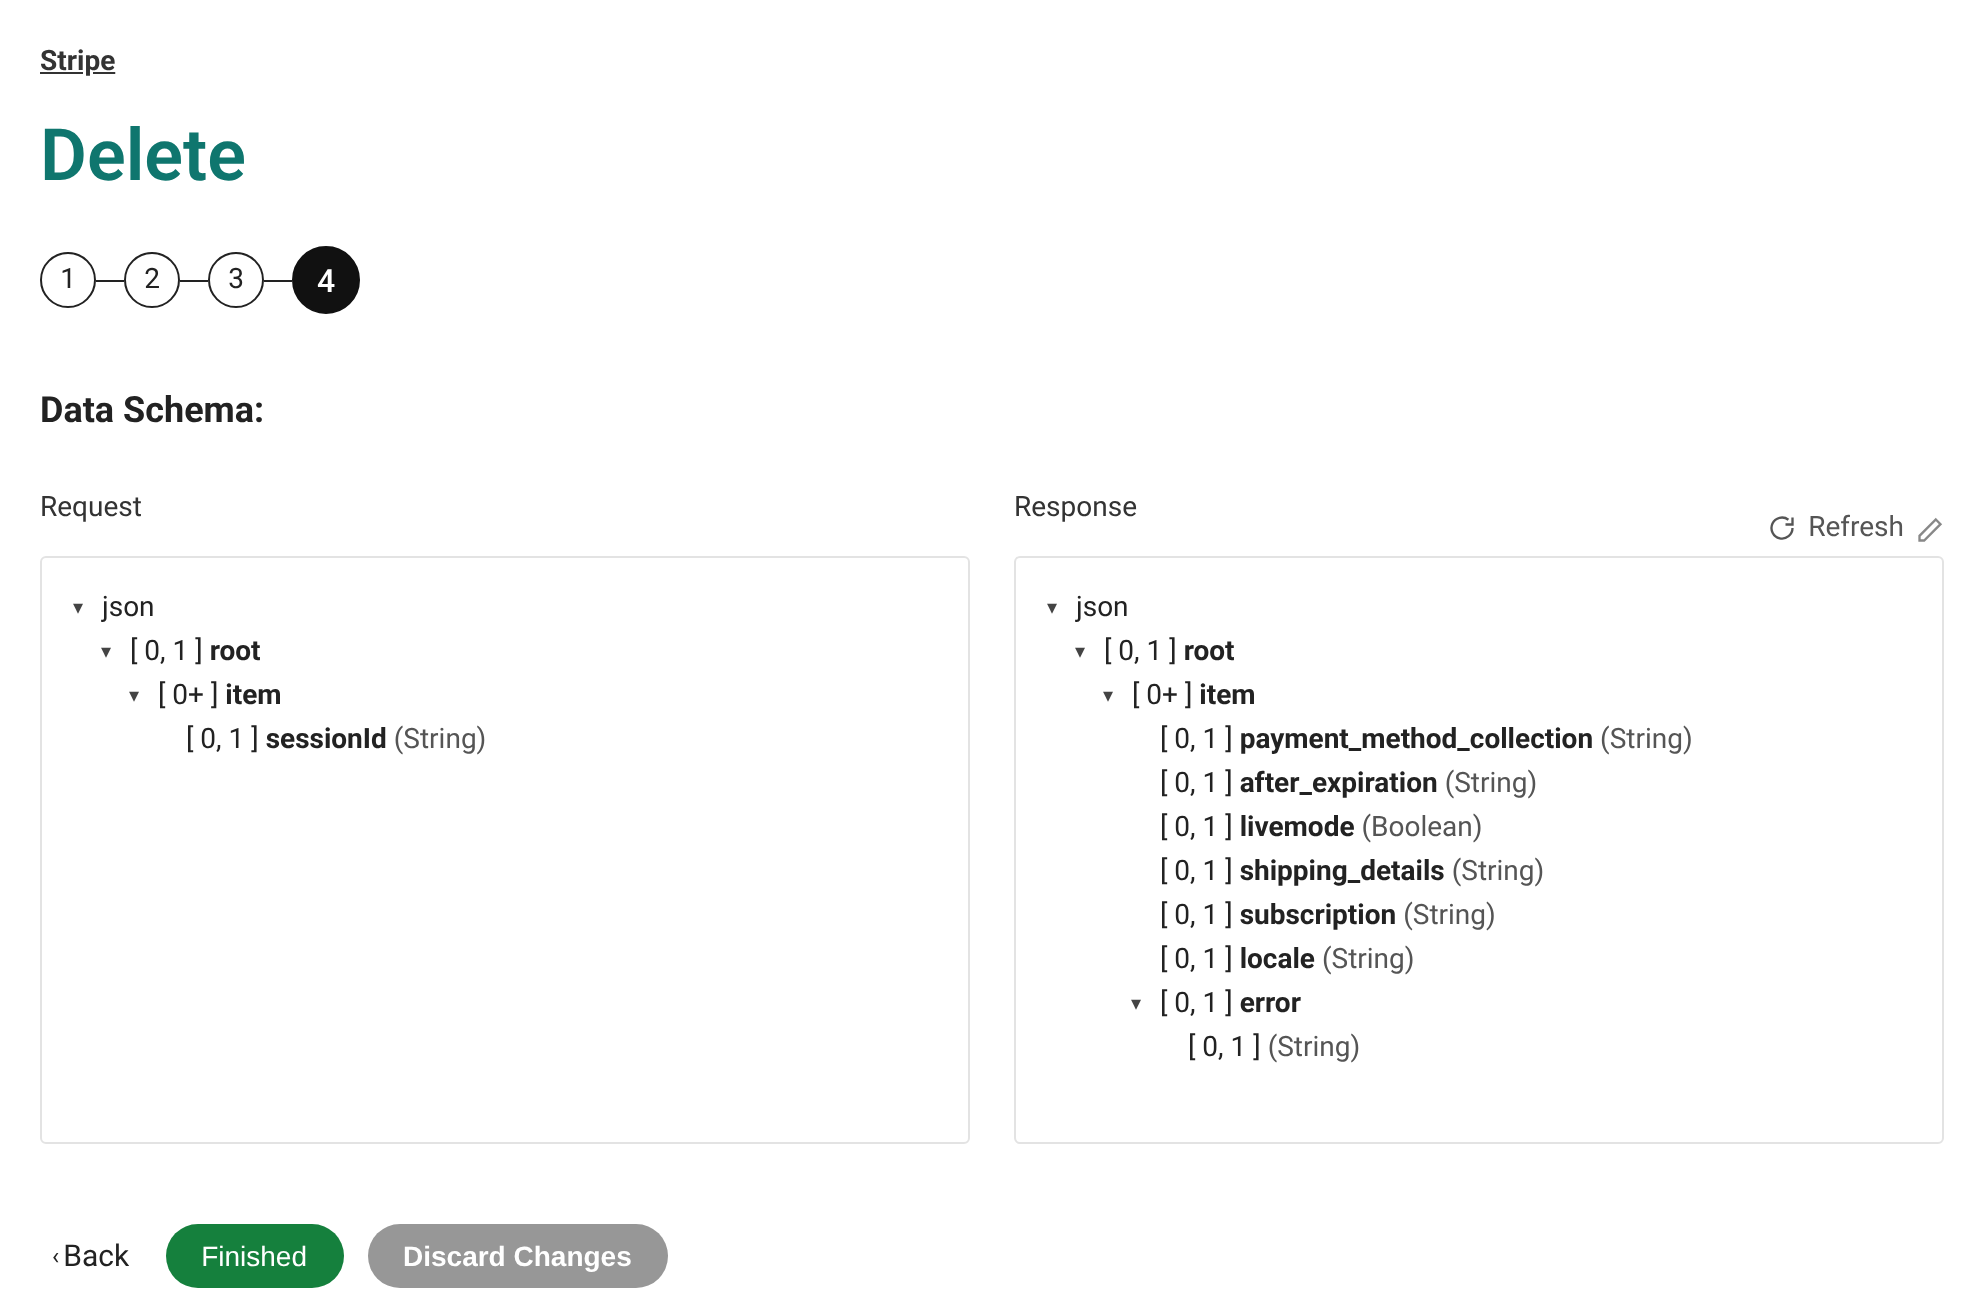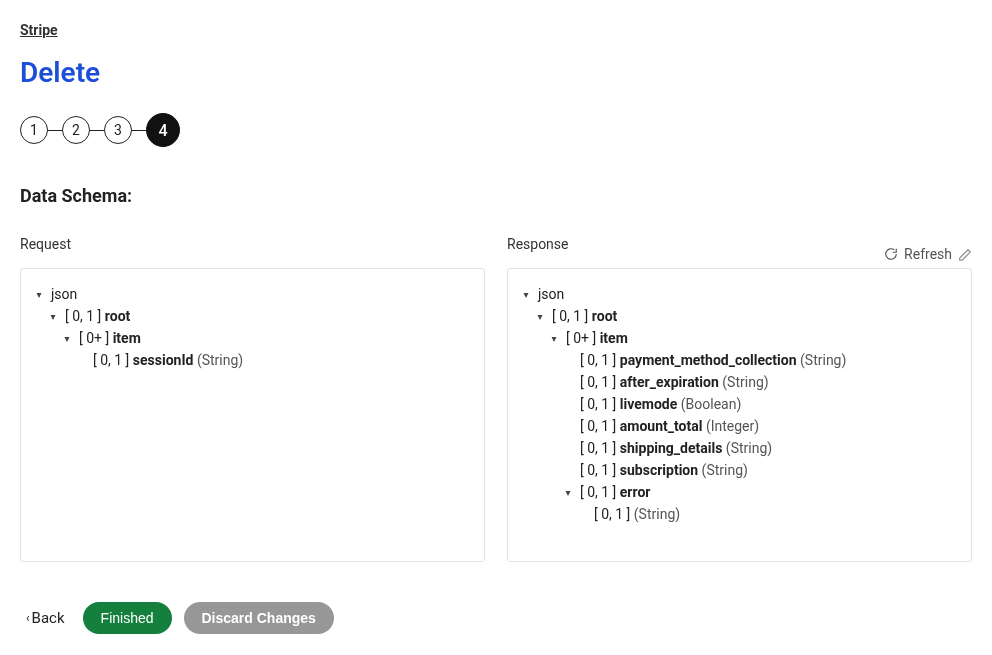--- a/index.html
+++ b/index.html
@@ -13,24 +13,24 @@
   }
   .breadcrumb {
     font-size: 14px;
     text-decoration: underline;
     color: #333;
     margin-bottom: 18px;
     display: inline-block;
     font-weight: bold;
   }
   h1.title {
-    font-size: 28px;
+    font-size: 36px;
     font-weight: 600;
     margin: 0 0 24px 0;
-    color: #1d4ed8;
+    color: #0f766e;
   }
   .stepper {
     display: flex;
     align-items: center;
     margin-bottom: 38px;
   }
   .step {
     width: 28px;
     height: 28px;
     border-radius: 50%;
@@ -258,29 +258,29 @@
           <div class="tree-row indent-3">
             <span class="chevron none">▾</span>
             <span class="tree-label"><span class="card-prefix">[ 0, 1 ] </span><span class="name">after_expiration</span> <span class="type">(String)</span></span>
           </div>
           <div class="tree-row indent-3">
             <span class="chevron none">▾</span>
             <span class="tree-label"><span class="card-prefix">[ 0, 1 ] </span><span class="name">livemode</span> <span class="type">(Boolean)</span></span>
           </div>
           <div class="tree-row indent-3">
             <span class="chevron none">▾</span>
-            <span class="tree-label"><span class="card-prefix">[ 0, 1 ] </span><span class="name">amount_total</span> <span class="type">(Integer)</span></span>
-          </div>
-          <div class="tree-row indent-3">
-            <span class="chevron none">▾</span>
             <span class="tree-label"><span class="card-prefix">[ 0, 1 ] </span><span class="name">shipping_details</span> <span class="type">(String)</span></span>
           </div>
           <div class="tree-row indent-3">
             <span class="chevron none">▾</span>
             <span class="tree-label"><span class="card-prefix">[ 0, 1 ] </span><span class="name">subscription</span> <span class="type">(String)</span></span>
+          </div>
+          <div class="tree-row indent-3">
+            <span class="chevron none">▾</span>
+            <span class="tree-label"><span class="card-prefix">[ 0, 1 ] </span><span class="name">locale</span> <span class="type">(String)</span></span>
           </div>
           <div class="tree-row indent-3">
             <span class="chevron">▾</span>
             <span class="tree-label"><span class="card-prefix">[ 0, 1 ] </span><span class="name">error</span></span>
           </div>
           <div class="tree-row indent-4">
             <span class="chevron none">▾</span>
             <span class="tree-label"><span class="card-prefix">[ 0, 1 ] </span> <span class="type">(String)</span></span>
           </div>
         </div>

